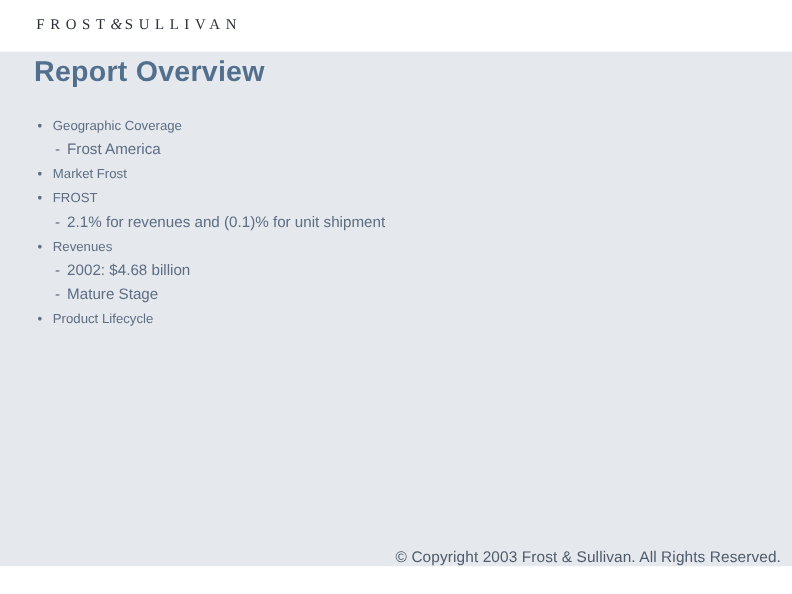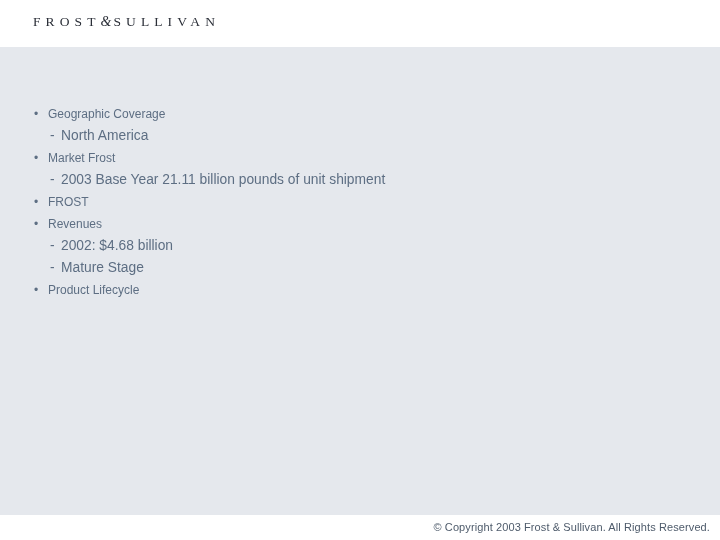--- a/index.html
+++ b/index.html
@@ -100,63 +100,64 @@
     position: absolute;
     left: 0;
     top: 515px;
     width: 720px;
     height: 25px;
     background: #ffffff;
   }
   .copyright {
     position: absolute;
     right: 10px;
-    top: 521px;
-    font-size: 11px;
+    top: 498px;
+    font-size: 14px;
     color: #4e5b6b;
     white-space: nowrap;
     letter-spacing: 0.1px;
   }
 </style>
 </head>
 <body>
 
 <div class="slide">
 
   <div class="header-band">
     <div class="logo">
       <span>FROST</span><span class="amp">&amp;</span><span>SULLIVAN</span>
     </div>
   </div>
 
   <div class="body-panel"></div>
 
+  <div class="page-title">Report Overview</div>
 
   <div class="outline">
 
     <div class="line lvl1">
       <span class="bullet-dot">•</span><span>Geographic Coverage</span>
     </div>
 
     <div class="line lvl2">
-      <span class="bullet-dash">-</span><span>North America</span>
+      <span class="bullet-dash">-</span><span>Frost America</span>
     </div>
 
     <div class="line lvl1">
       <span class="bullet-dot">•</span><span>Market Frost</span>
     </div>
 
-    <div class="line lvl2">
-      <span class="bullet-dash">-</span><span>2003 Base Year 21.11 billion pounds of unit shipment</span>
-    </div>
 
     <div class="line lvl1">
       <span class="bullet-dot">•</span><span>FROST</span>
     </div>
 
+    <div class="line lvl2">
+      <span class="bullet-dash">-</span><span>2.1% for revenues and (0.1)% for unit shipment</span>
+    </div>
 
     <div class="line lvl1">
       <span class="bullet-dot">•</span><span>Revenues</span>
     </div>
 
     <div class="line lvl2">
       <span class="bullet-dash">-</span><span>2002: $4.68 billion</span>
     </div>
 
     <div class="line lvl2">

